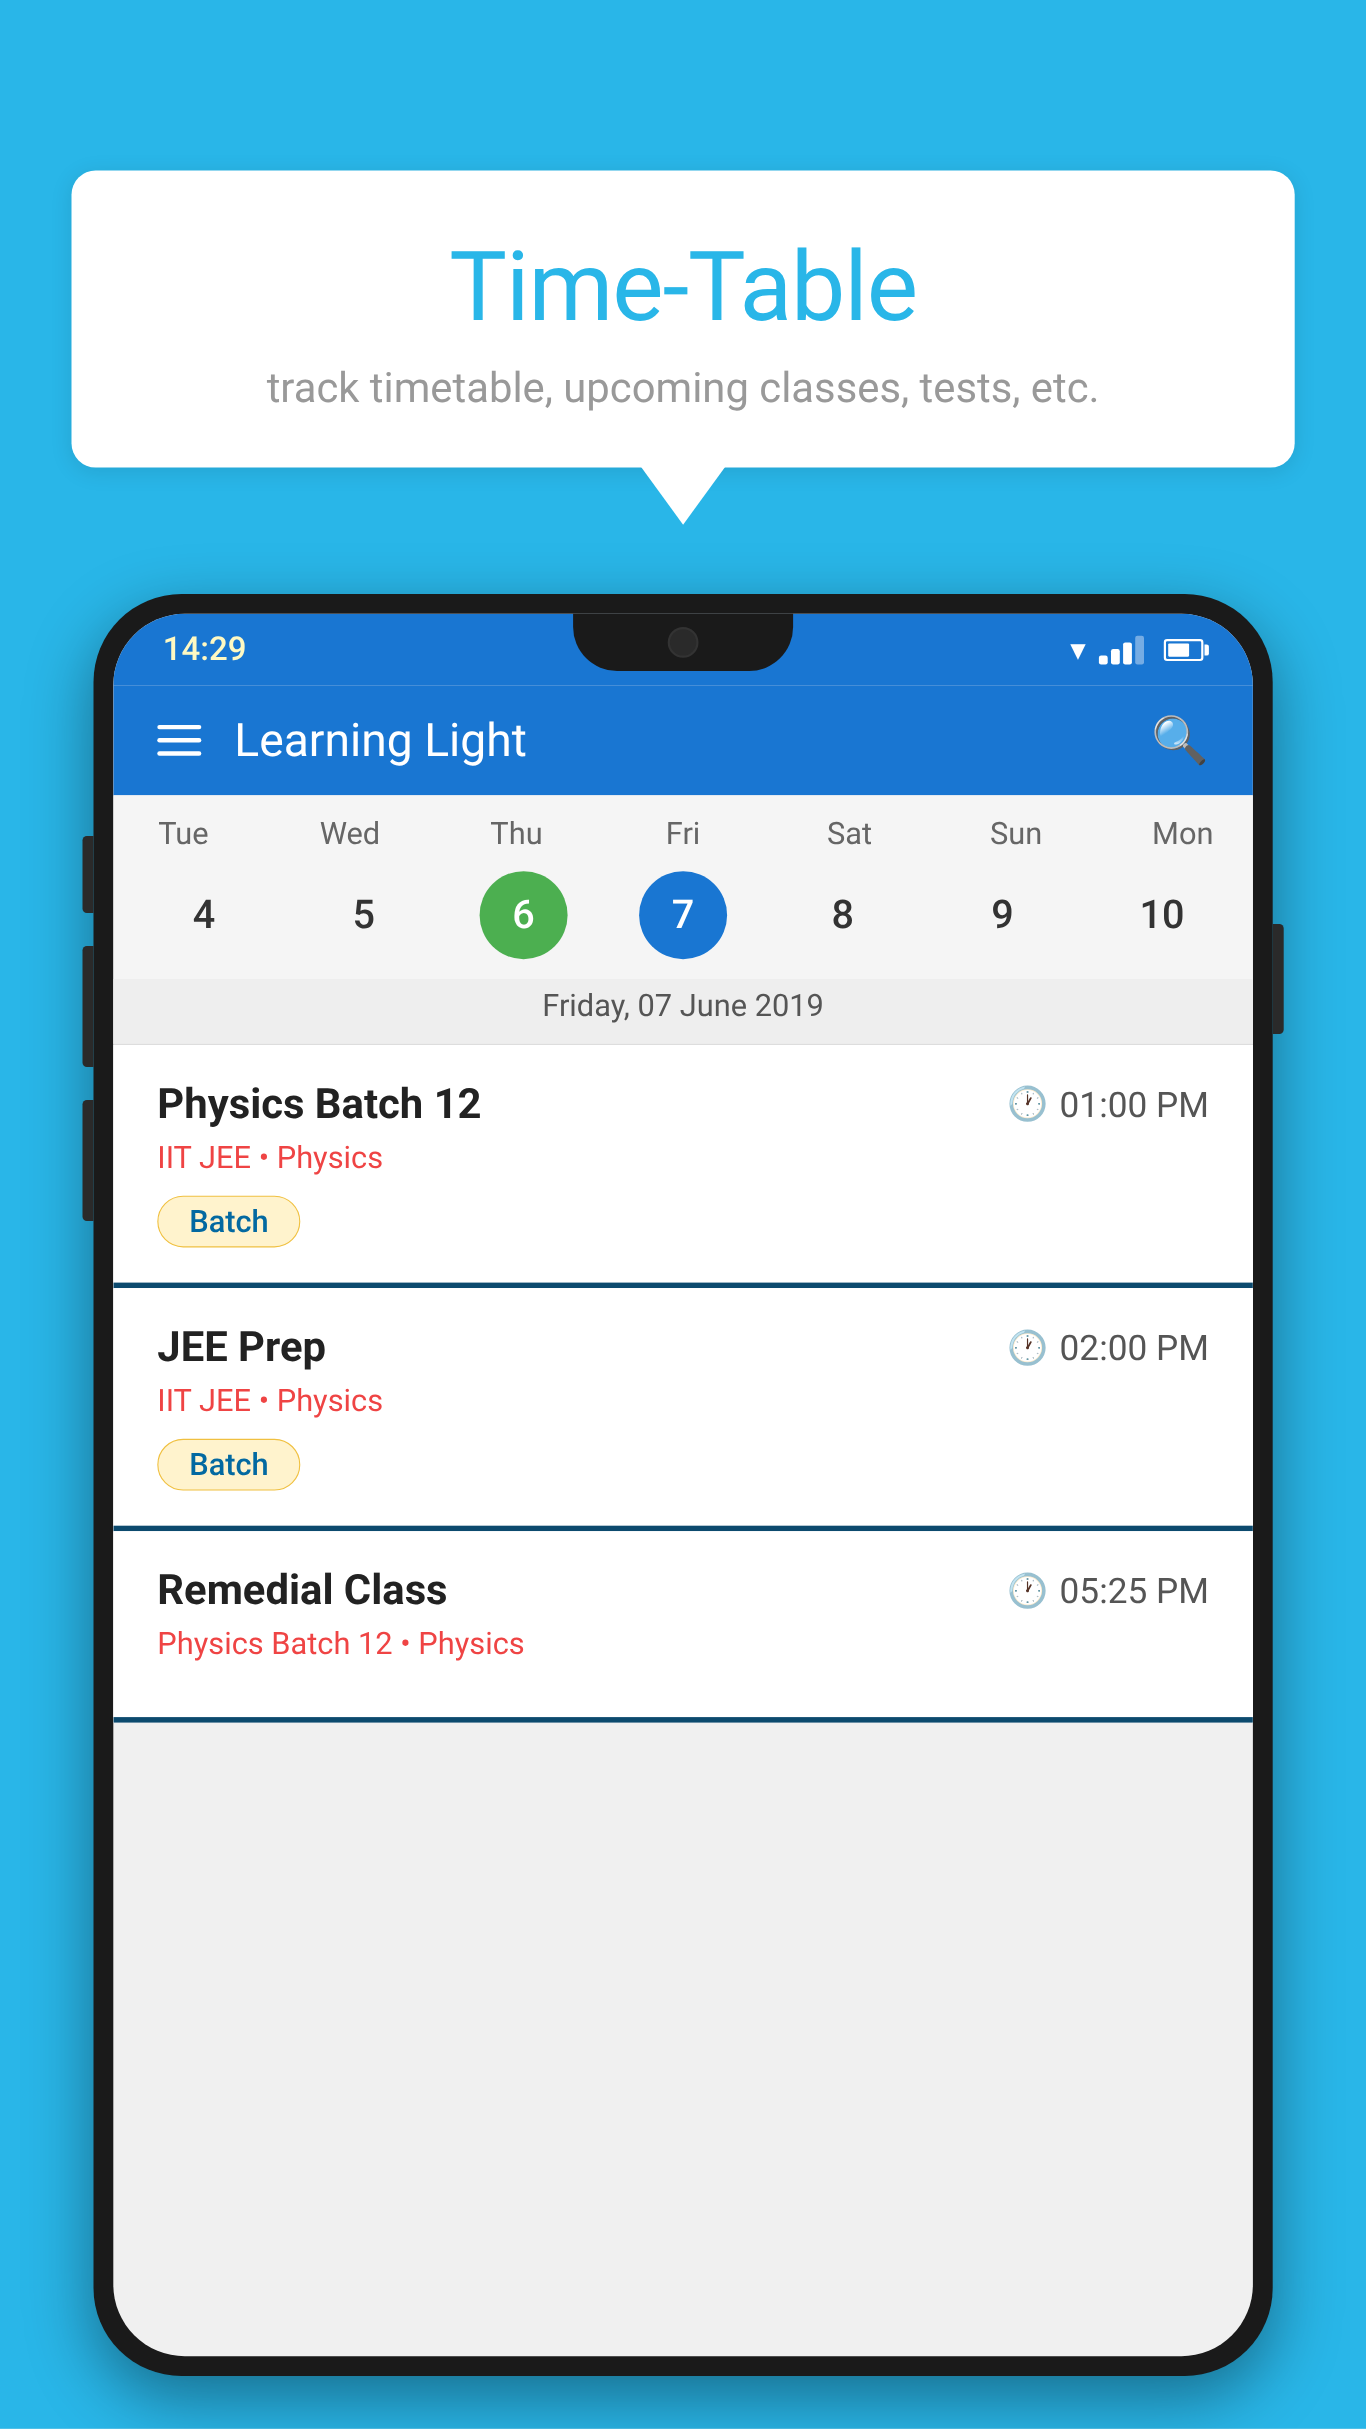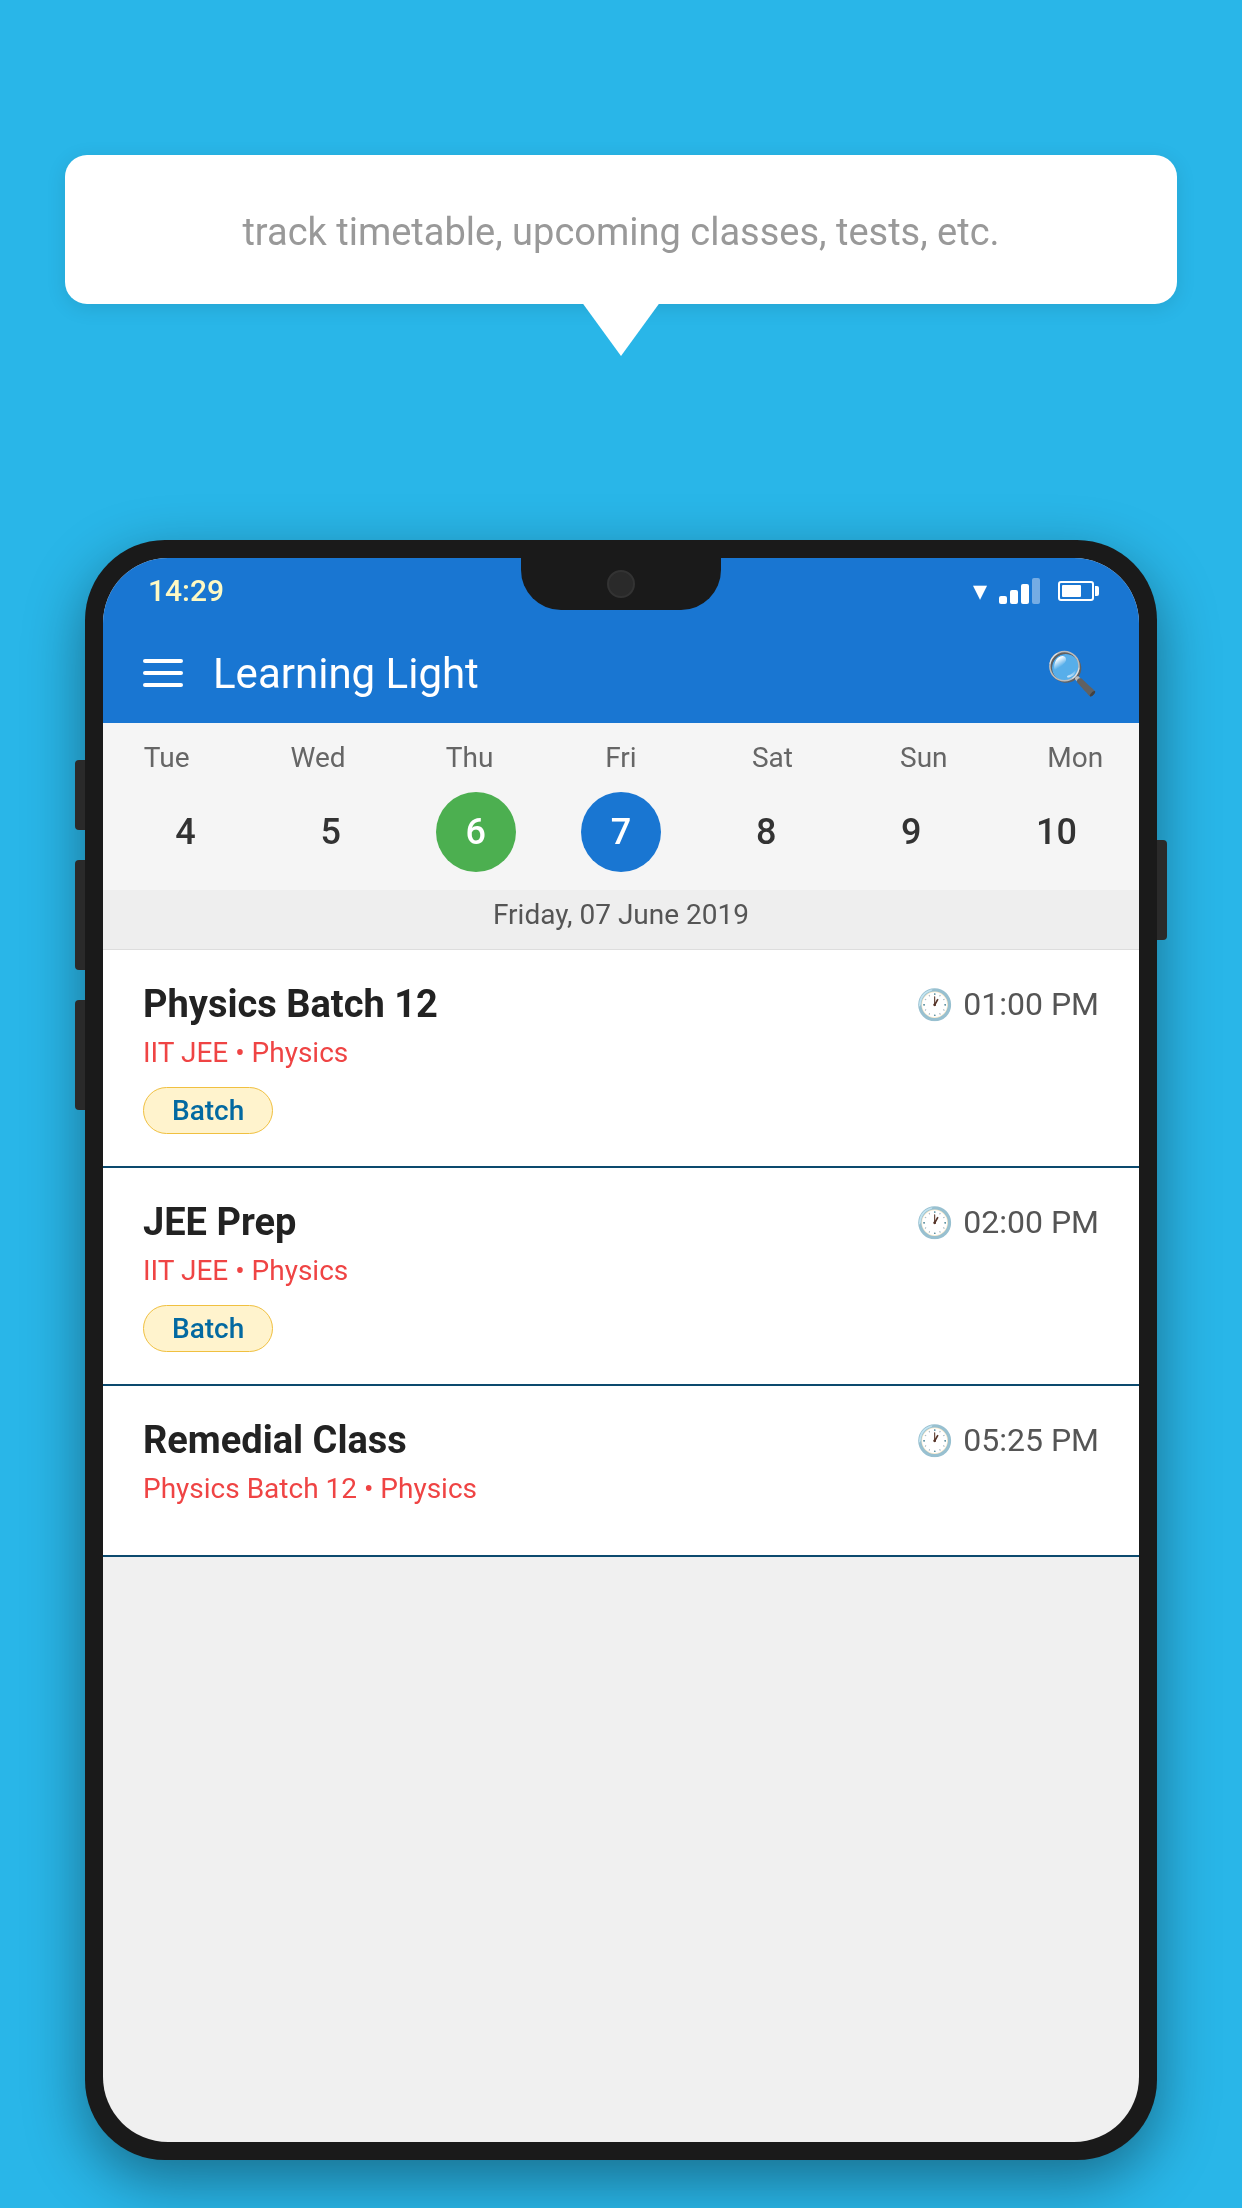--- a/index.html
+++ b/index.html
@@ -305,21 +305,21 @@
       background: #eeeeee;
     }
 
     
     .class-list {
       background: white;
     }
 
     .class-item {
       padding: 32px 40px;
-      border-bottom: 2px solid #0c4a6e;
+      border-bottom: 5px solid #0c4a6e;
       background: white;
     }
 
     .class-item-header {
       display: flex;
       justify-content: space-between;
       align-items: center;
       margin-bottom: 10px;
     }
 
@@ -363,20 +363,21 @@
     .calendar-divider {
       height: 1px;
       background: #ddd;
     }
   </style>
 </head>
 <body>
 
 <div class="speech-bubble-container">
   <div class="speech-bubble">
+    <div class="speech-bubble-title">Time-Table</div>
     <div class="speech-bubble-subtitle">track timetable, upcoming classes, tests, etc.</div>
   </div>
 </div>
 
 <div class="phone-container">
   <div class="phone-frame">
 
     <div class="side-button-right"></div>
     <div class="side-button-left1"></div>
     <div class="side-button-left2"></div>

